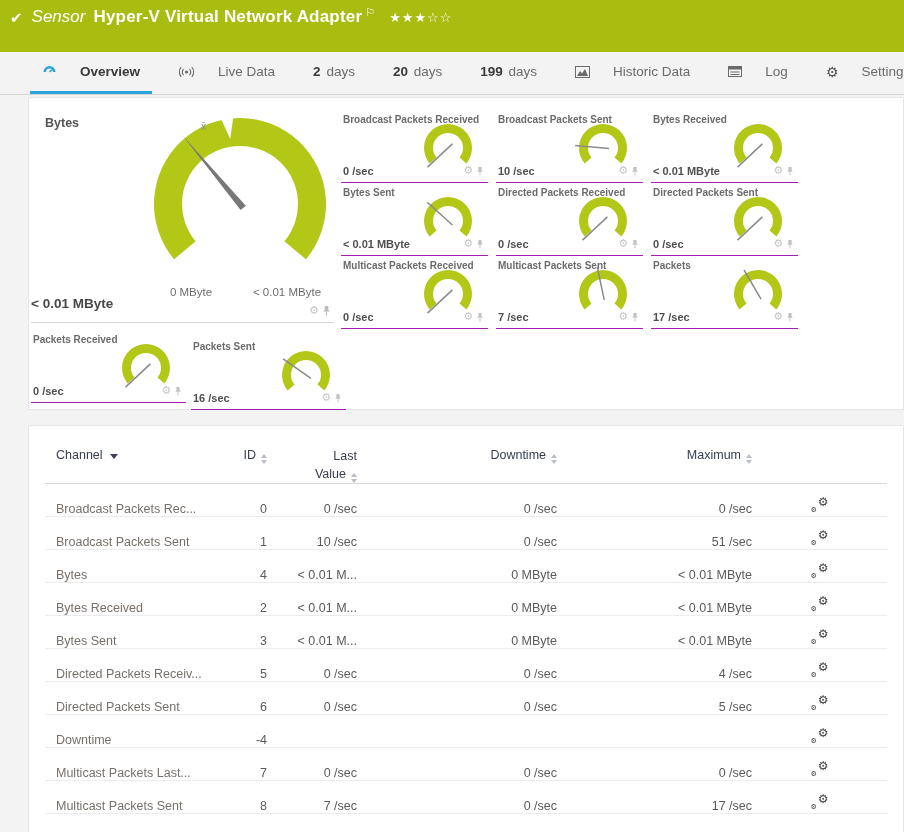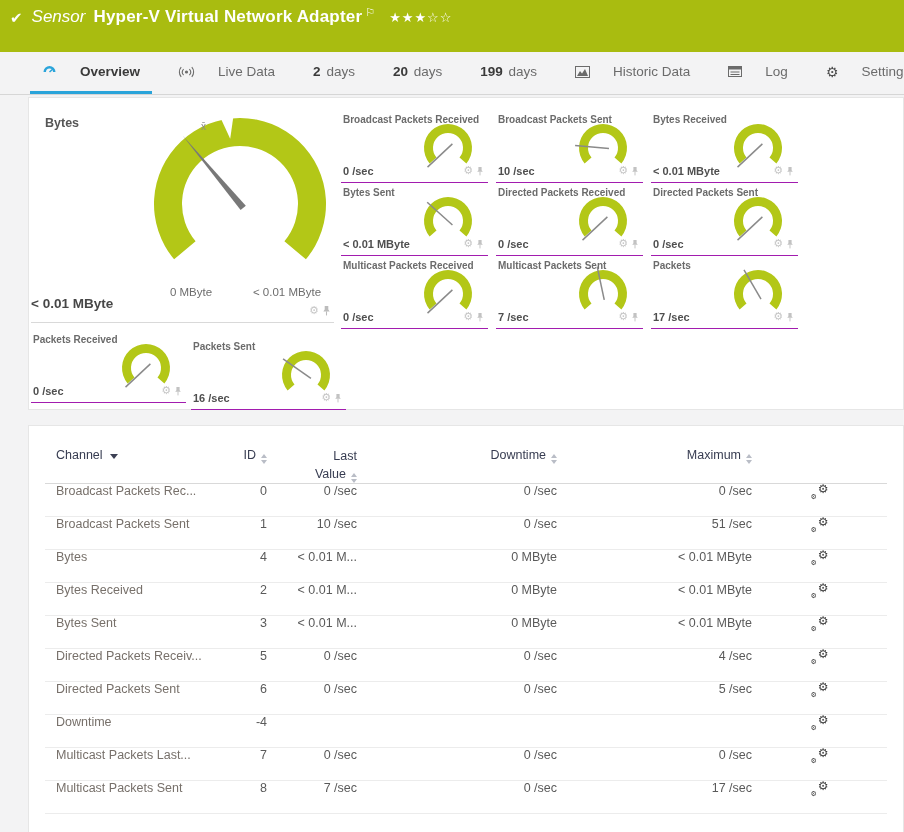--- a/index.html
+++ b/index.html
@@ -50,21 +50,21 @@
   .tile-icons { position:absolute; right:4px; bottom:3px; }
   .tile-icons .gear-sm, .big-icons .gear-sm { font-family:"DejaVu Sans",sans-serif; font-size:11px; color:#c6c6c6; vertical-align:middle; }
   .pin-svg { vertical-align:middle; margin-left:3px; }
   .arc { fill:#b3c717; }
   .needle, .needle-big { stroke:#8a8a8a; }
   .needle-big { fill:#787878; stroke:none; }
 
   
   .thead { display:flex; align-items:flex-start; padding-top:22px; height:58px;
     border-bottom:1px solid #d9d9d9; color:#373c51; font-size:12.5px; font-weight:400; }
-  .trow { display:flex; align-items:flex-start; height:33px; border-bottom:1px solid #ececec;
+  .trow { display:flex; align-items:flex-end; height:33px; border-bottom:1px solid #ececec;
     font-size:12.5px; }
   .c-channel { width:172px; padding-left:11px; text-align:left; color:#77706a; }
   .c-id { width:50px; text-align:right; color:#5a5a5a; }
   .c-last { width:90px; text-align:right; color:#5a5a5a; }
   .c-min { width:200px; text-align:right; color:#5a5a5a; }
   .c-max { width:195px; text-align:right; color:#5a5a5a; }
   .c-gear { flex:1; text-align:center; }
   .thead .c-channel,.thead .c-id,.thead .c-last,.thead .c-min,.thead .c-max { color:#373c51; }
   .c-last.hdr { white-space:pre-line; line-height:1.4; }
   .sort { display:inline-flex; flex-direction:column; gap:2px; margin-left:5px; vertical-align:1px; }

